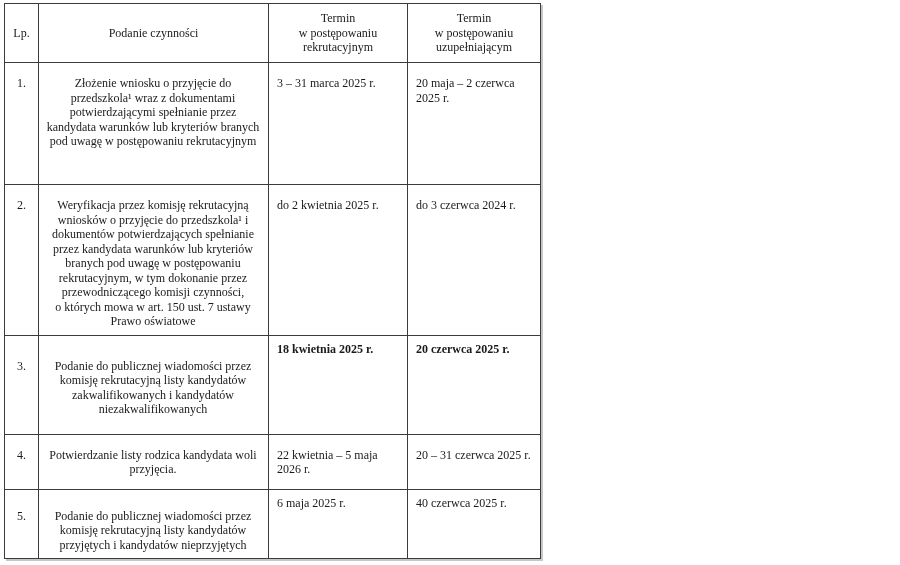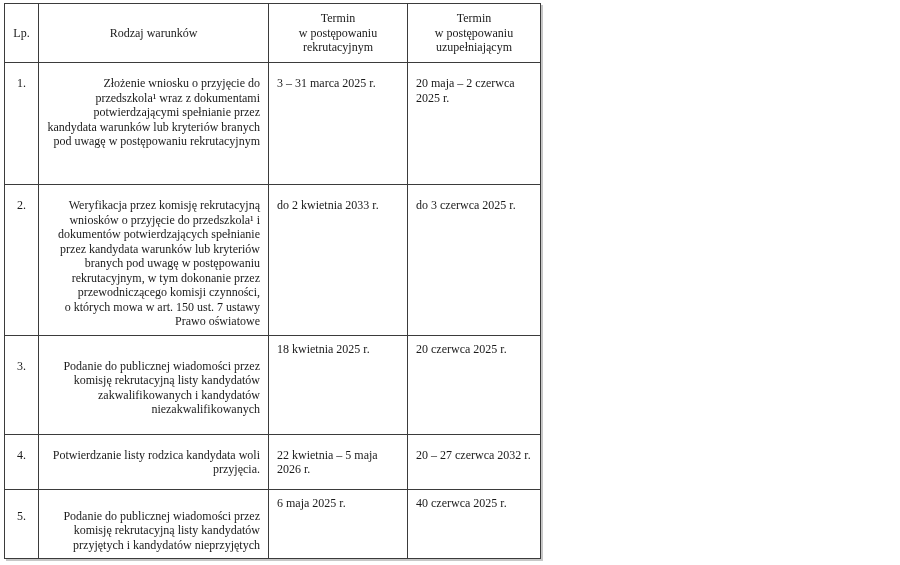--- a/index.html
+++ b/index.html
@@ -30,25 +30,25 @@
     white-space: pre-line;
     padding: 0;
     overflow: hidden;
   }
   .sched th {
     vertical-align: middle;
     padding: 4px 4px;
   }
   .sched td { vertical-align: top; }
   td.c-lp   { text-align: center; padding-top: 13px; }
-  td.c-act  { padding: 13px 8px 6px 7px; text-align: right; }
+  td.c-act  { padding: 13px 8px 6px 7px; text-align: center; }
   td.c-term { padding: 13px 8px 6px 8px; text-align: left; }
   tr.offset-a td.c-lp  { padding-top: 23px; }
   tr.offset-a td.c-act { padding-top: 23px; }
-  tr.offset-a td.c-term{ padding-top: 6px; }
+  tr.offset-a td.c-term{ padding-top: 6px; font-weight: bold; }
   tr.offset-b td.c-lp  { padding-top: 19px; }
   tr.offset-b td.c-act { padding-top: 19px; }
   tr.offset-b td.c-term{ padding-top: 6px; font-family: Liberation Serif, serif; }
   tr.rh  { height: 59px; }
   tr.r1  { height: 122px; }
   tr.r2  { height: 150px; }
   tr.r3  { height: 99px; }
   tr.r4  { height: 55px; }
   tr.r5  { height: 68px; }
 </style>
@@ -59,54 +59,54 @@
   <table class="sched">
     <colgroup>
       <col style="width:34px">
       <col style="width:230px">
       <col style="width:139px">
       <col style="width:133px">
     </colgroup>
     <thead>
       <tr class="rh">
         <th>Lp.</th>
-        <th>Rodzaj warunków</th>
+        <th>Podanie czynności</th>
         <th>Termin
 w postępowaniu
 rekrutacyjnym</th>
         <th>Termin
 w postępowaniu
 uzupełniającym</th>
       </tr>
     </thead>
     <tbody>
       <tr class="r1">
         <td class="c-lp">1.</td>
         <td class="c-act">Złożenie wniosku o przyjęcie do przedszkola¹ wraz z dokumentami potwierdzającymi spełnianie przez kandydata warunków lub kryteriów branych pod uwagę w postępowaniu rekrutacyjnym</td>
         <td class="c-term">3 – 31 marca 2025 r.</td>
         <td class="c-term">20 maja – 2 czerwca 2025 r.</td>
       </tr>
       <tr class="r2">
         <td class="c-lp">2.</td>
         <td class="c-act">Weryfikacja przez komisję rekrutacyjną wniosków o przyjęcie do przedszkola¹ i dokumentów potwierdzających spełnianie przez kandydata warunków lub kryteriów branych pod uwagę w postępowaniu rekrutacyjnym, w tym dokonanie przez przewodniczącego komisji czynności,
 o których mowa w art. 150 ust. 7 ustawy Prawo oświatowe</td>
-        <td class="c-term">do 2 kwietnia 2033 r.</td>
-        <td class="c-term">do 3 czerwca 2025 r.</td>
+        <td class="c-term">do 2 kwietnia 2025 r.</td>
+        <td class="c-term">do 3 czerwca 2024 r.</td>
       </tr>
       <tr class="r3 offset-a">
         <td class="c-lp">3.</td>
         <td class="c-act">Podanie do publicznej wiadomości przez komisję rekrutacyjną listy kandydatów zakwalifikowanych i kandydatów niezakwalifikowanych</td>
         <td class="c-term">18 kwietnia 2025 r.</td>
         <td class="c-term">20 czerwca 2025 r.</td>
       </tr>
       <tr class="r4">
         <td class="c-lp">4.</td>
         <td class="c-act">Potwierdzanie listy rodzica kandydata woli przyjęcia.</td>
         <td class="c-term">22 kwietnia – 5 maja 2026 r.</td>
-        <td class="c-term">20 – 27 czerwca 2032 r.</td>
+        <td class="c-term">20 – 31 czerwca 2025 r.</td>
       </tr>
       <tr class="r5 offset-b">
         <td class="c-lp">5.</td>
         <td class="c-act">Podanie do publicznej wiadomości przez komisję rekrutacyjną listy kandydatów przyjętych i kandydatów nieprzyjętych</td>
         <td class="c-term">6 maja 2025 r.</td>
         <td class="c-term">40 czerwca 2025 r.</td>
       </tr>
     </tbody>
   </table>
 </div>

